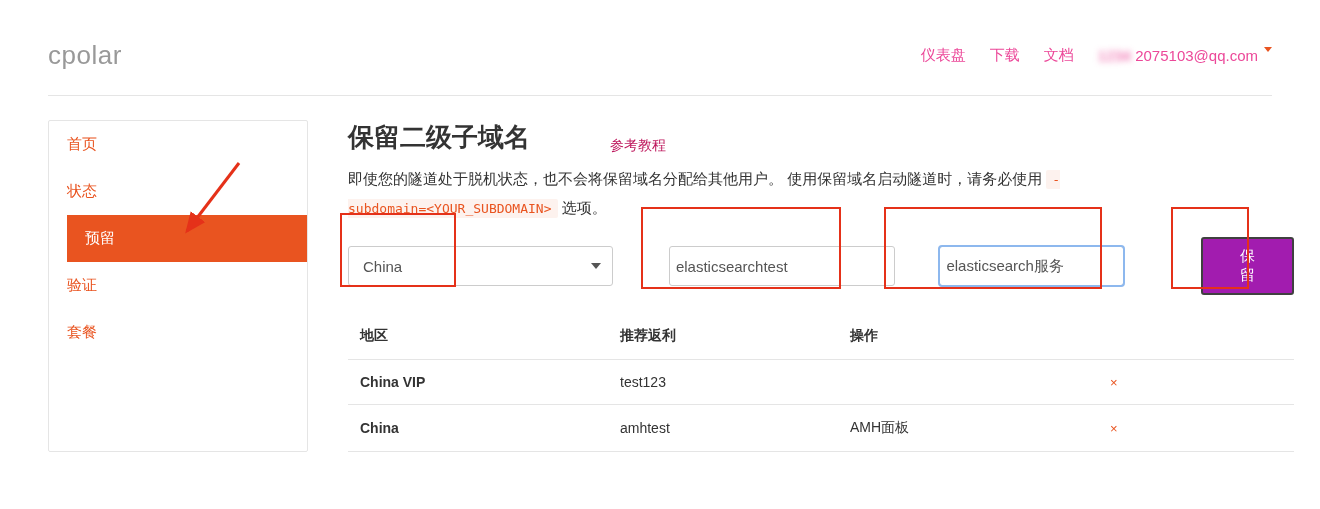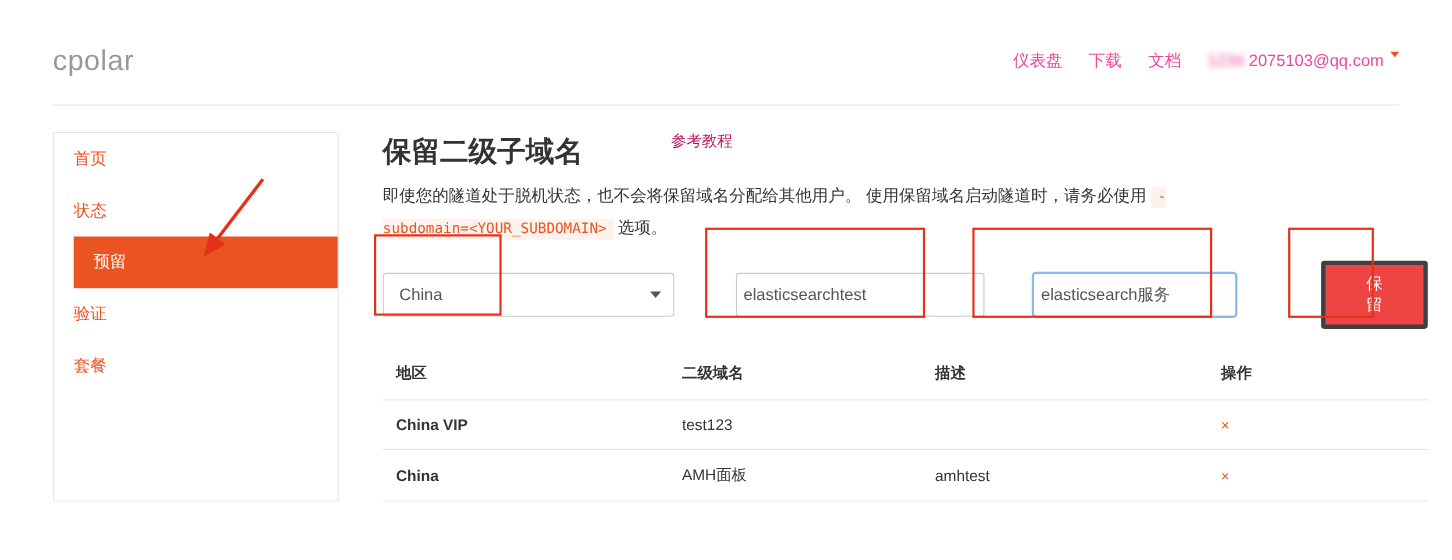--- a/index.html
+++ b/index.html
@@ -62,21 +62,21 @@
   color: #fff;
   margin-left: 18px;
 }
 .arrow-annot {
   position: absolute;
   left: 130px;
   top: 32px;
   pointer-events: none;
 }
 .main { flex: 1; }
-.title-row { display: flex; align-items: flex-start; gap: 80px; margin-bottom: 10px; }
+.title-row { display: flex; align-items: flex-end; gap: 80px; margin-bottom: 10px; }
 .page-title { font-size: 26px; font-weight: 700; color: #333; }
 .ref-link { color: #be185d; font-size: 14px; text-decoration: none; cursor: pointer; }
 .desc {
   font-size: 15px;
   color: #333;
   line-height: 1.9;
   margin-bottom: 15px;
   max-width: 720px;
 }
 .code-inline {
@@ -124,23 +124,23 @@
   font-size: 15px;
   color: #555;
   margin-left: 29px;
 }
 .subdomain-input { width: 235px; }
 .desc-input { width: 185px; outline: 2px solid #8db8ee; outline-offset: -1px; }
 .gap1 { display:inline-block; width: 28px; }
 .gap2 { display:inline-block; width: 16px; }
 .gap3 { display:inline-block; width: 80px; }
 .reserve-btn {
-  background: #ef4444;
+  background: #a21caf;
   color: #fff;
-  border: 4px solid #404040;
+  border: 2px solid #404040;
   border-radius: 3px;
   padding: 8px 30px;
   font-size: 15px;
   cursor: pointer;
 }
 .hl { position: absolute; border: 2px solid #e53119; pointer-events: none; }
 .hl1 { left: -8px; top: -24px; width: 116px; height: 74px; }
 .hl2 { left: 293px; top: -30px; width: 200px; height: 82px; }
 .hl3 { left: 536px; top: -30px; width: 218px; height: 82px; }
 .hl4 { left: 823px; top: -30px; width: 78px; height: 82px; }
@@ -231,32 +231,31 @@
 
         <div class="hl hl1"></div>
         <div class="hl hl2"></div>
         <div class="hl hl3"></div>
         <div class="hl hl4"></div>
       </div>
 
       <div class="table">
         <div class="table-header">
           <div>地区</div>
-          <div>二级域名</div>
-          <div>描述</div>
+          <div>推荐返利</div>
           <div>操作</div>
         </div>
         <div class="table-row">
           <div class="region-cell">China VIP</div>
           <div>test123</div>
           <div></div>
           <div><span class="delete-x">×</span></div>
         </div>
         <div class="table-row">
           <div class="region-cell">China</div>
+          <div>amhtest</div>
           <div>AMH面板</div>
-          <div>amhtest</div>
           <div><span class="delete-x">×</span></div>
         </div>
       </div>
     </div>
   </div>
 </div>
 
 </body></html>

